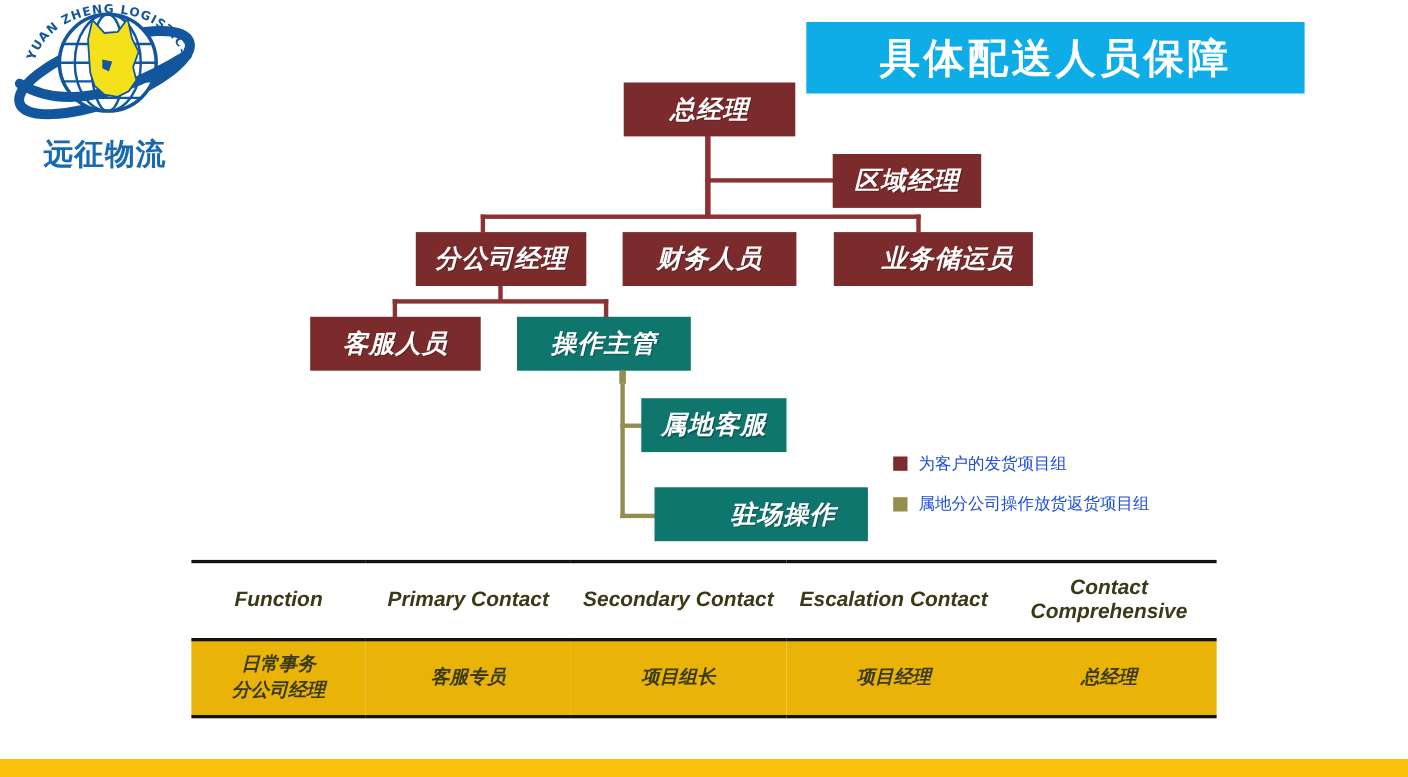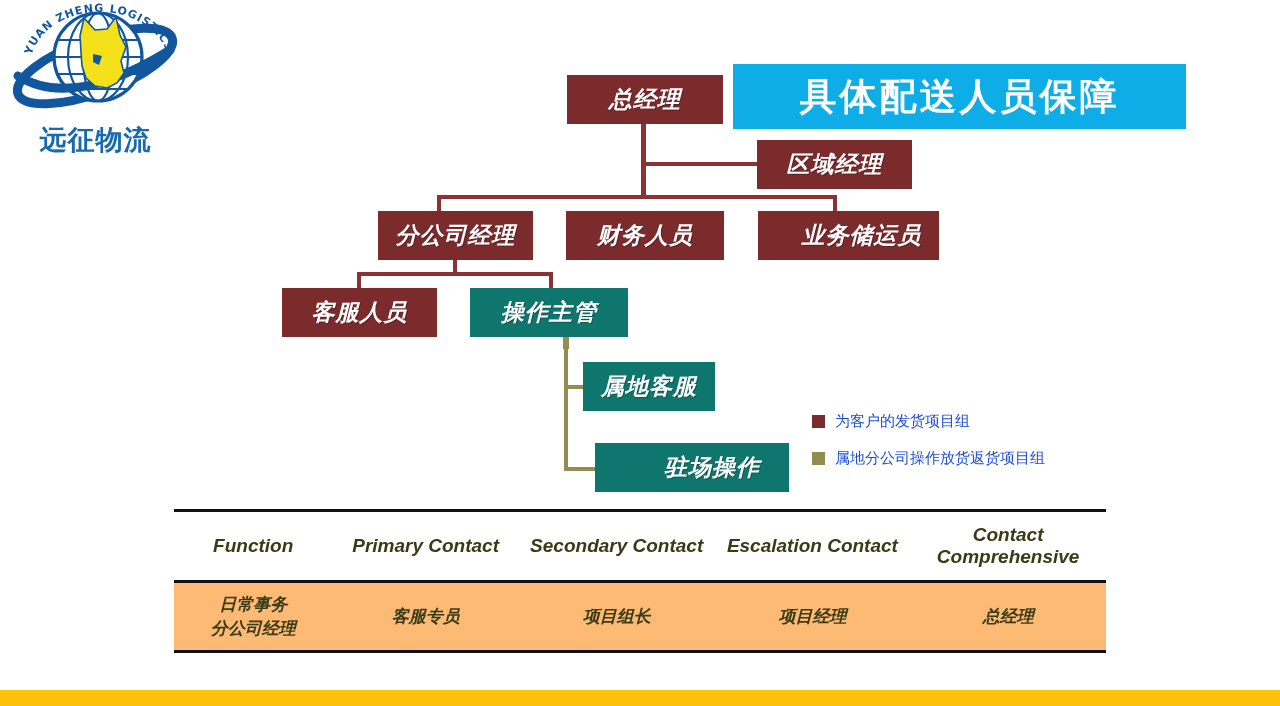--- a/index.html
+++ b/index.html
@@ -47,21 +47,20 @@
   #title-banner {
     position: absolute;
     left: 733px;
     top: 20px;
     width: 453px;
     height: 65px;
     background: #0FADE8;
     display: flex;
     align-items: center;
     justify-content: center;
-    margin-top: 44px;
   }
   #title-banner .title-text {
     color: #ffffff;
     font-size: 37px;
     font-weight: bold;
     letter-spacing: 3px;
     font-family: "DejaVu Sans", "Liberation Sans", sans-serif;
   }
 
   
@@ -129,21 +128,21 @@
     font-size: 19px;
     font-style: italic;
     font-weight: bold;
     color: #3A3A16;
     text-align: center;
     padding: 12px 2px 12px 2px;
     line-height: 1.15;
     font-family: "Liberation Sans", "DejaVu Sans", sans-serif;
   }
   #contact-table tbody tr {
-    background: #fdba74;
+    background: #eab308;
     border-bottom: 3px solid #111;
   }
   #contact-table td {
     font-size: 17px;
     font-style: italic;
     font-weight: bold;
     color: #3A3A16;
     text-align: center;
     padding: 9px 2px;
     line-height: 1.35;
@@ -246,21 +245,21 @@
   <div class="conn olive" style="left:564px; top:349px; width:4px; height:122px;"></div>
 
   <div class="conn olive" style="left:564px; top:385px; width:20px; height:4px;"></div>
 
   <div class="conn olive" style="left:564px; top:467px; width:32px; height:4px;"></div>
 
   <div class="node maroon" style="left:567px; top:75px; width:156px; height:49px;">
     <span>总经理</span>
   </div>
 
-  <div class="node maroon" style="left:757px; top:140px; width:155px; height:49px;">
+  <div class="node maroon" style="left:757px; top:140px; width:135px; height:49px;">
     <span>区域经理</span>
   </div>
 
   <div class="node maroon" style="left:378px; top:211px; width:155px; height:49px;">
     <span>分公司经理</span>
   </div>
 
   <div class="node maroon" style="left:566px; top:211px; width:158px; height:49px;">
     <span>财务人员</span>
   </div>

